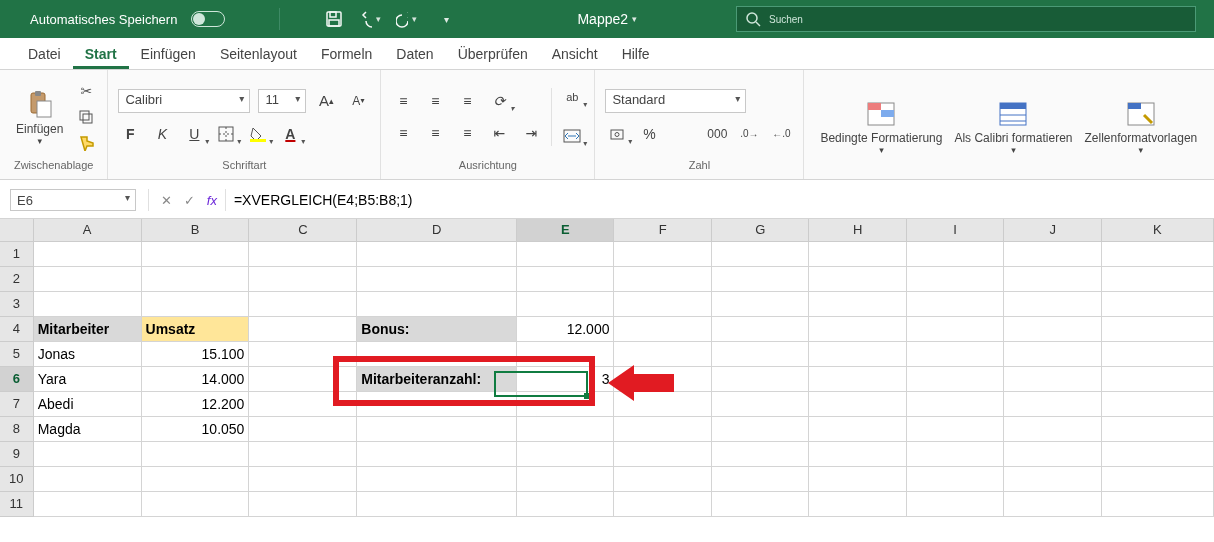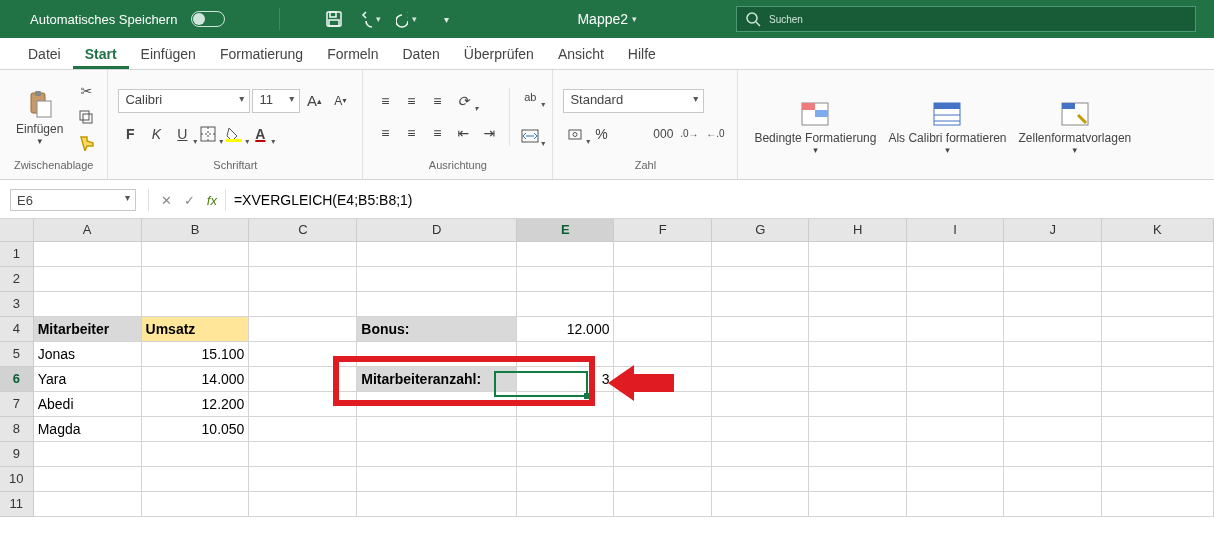--- a/index.html
+++ b/index.html
@@ -31,35 +31,35 @@
   .group { display:flex; flex-direction:column; border-right:1px solid #e1e1e1; height:100%; position:relative; }
   .group-body { flex:1; display:flex; align-items:center; padding:6px 10px 2px 10px; }
   .group-label { height:18px; text-align:center; font-size:11px; color:#666; margin-bottom:2px; position:relative;}
   .big-btn { display:flex; flex-direction:column; align-items:center; font-size:12px; padding:2px 6px; }
   .big-btn .icon-lg { width:32px; height:32px; display:flex; align-items:center; justify-content:center; margin-bottom:2px;}
   .small-col { display:flex; flex-direction:column; gap:4px; padding-left:6px; font-size:14px; color:#555;}
   .small-col span { width:22px; height:22px; display:flex; align-items:center; justify-content:center; }
 
   .font-select { height:24px; border:1px solid #c8c8c8; background:#fff; padding:2px 20px 2px 6px; font-size:13px; position:relative; }
   .font-select::after { content:"▾"; position:absolute; right:5px; top:3px; font-size:10px; color:#555; }
-  .row-btns { display:flex; gap:2px; align-items:center; }
+  .row-btns { display:flex; gap:8px; align-items:center; }
   .rbtn { width:24px; height:22px; display:flex; align-items:center; justify-content:center; font-size:14px; color:#444; position:relative;}
   .rbtn.dd::after { content:"▾"; font-size:8px; position:absolute; right:-3px; bottom:-1px; color:#555;}
   .font-rows { display:flex; flex-direction:column; gap:8px; }
   .underline-a { text-decoration:underline; text-decoration-color:#c00000; text-decoration-thickness:2px; }
 
   
   .formula-bar-wrap { border-bottom:1px solid #d4d4d4; }
   .formula-bar { height:28px; display:flex; align-items:center; background:#fff; }
   .name-box { width:126px; height:22px; border:1px solid #c8c8c8; margin:0 8px 0 10px; display:flex; align-items:center; padding:0 6px; font-size:13px; position:relative;}
   .name-box::after { content:"▾"; position:absolute; right:5px; top:2px; font-size:10px; color:#555;}
   .fb-sep { width:1px; height:22px; background:#e0e0e0; margin:0 4px; }
   .fb-icons { display:flex; gap:12px; padding:0 8px; align-items:center; }
   .formula-input { flex:1; padding:0 8px; font-size:14px; color:#000; border-left:1px solid #e0e0e0; height:22px; display:flex; align-items:center;}
-  .fx { font-style:italic; font-size:13px; color:#4d7c0f;}
+  .fx { font-style:italic; font-size:13px; color:#6d28d9;}
 
   
   .grid-wrap { position:relative; }
   table.sheet { border-collapse:collapse; table-layout:fixed; width:1214px; }
   table.sheet th.corner { width:32px; height:22px; background:#e6e6e6; border:1px solid #ccc; border-left:none; border-top:none;}
   table.sheet th.colh { height:22px; background:#e6e6e6; border:1px solid #ccc; border-top:none; font-weight:normal; font-size:13px; color:#333; }
   table.sheet th.colh.active { background:#d2d2d2; color:#0a5e33; font-weight:600;}
   table.sheet th.rowh { width:32px; background:#e6e6e6; border:1px solid #ccc; border-left:none; font-weight:normal; font-size:13px; color:#333; text-align:center;}
   table.sheet th.rowh.active { background:#d2d2d2; color:#0a5e33; font-weight:600;}
   table.sheet td { height:25px; border:1px solid #d4d4d4; padding:0 4px; font-size:14px; color:#000; background:#fff;}
@@ -118,21 +118,21 @@
         <line x1="11" y1="11" x2="15" y2="15"></line>
       </svg>
     <input placeholder="Suchen" style="">
   </div>
 </div>
 
 <div class="tabs">
   <div class="tab">Datei</div>
   <div class="tab active">Start</div>
   <div class="tab">Einfügen</div>
-  <div class="tab">Formatierung</div>
+  <div class="tab">Seitenlayout</div>
   <div class="tab">Formeln</div>
   <div class="tab">Daten</div>
   <div class="tab">Überprüfen</div>
   <div class="tab">Ansicht</div>
   <div class="tab">Hilfe</div>
 </div>
 
 <div class="ribbon">
 
   <div class="group">

